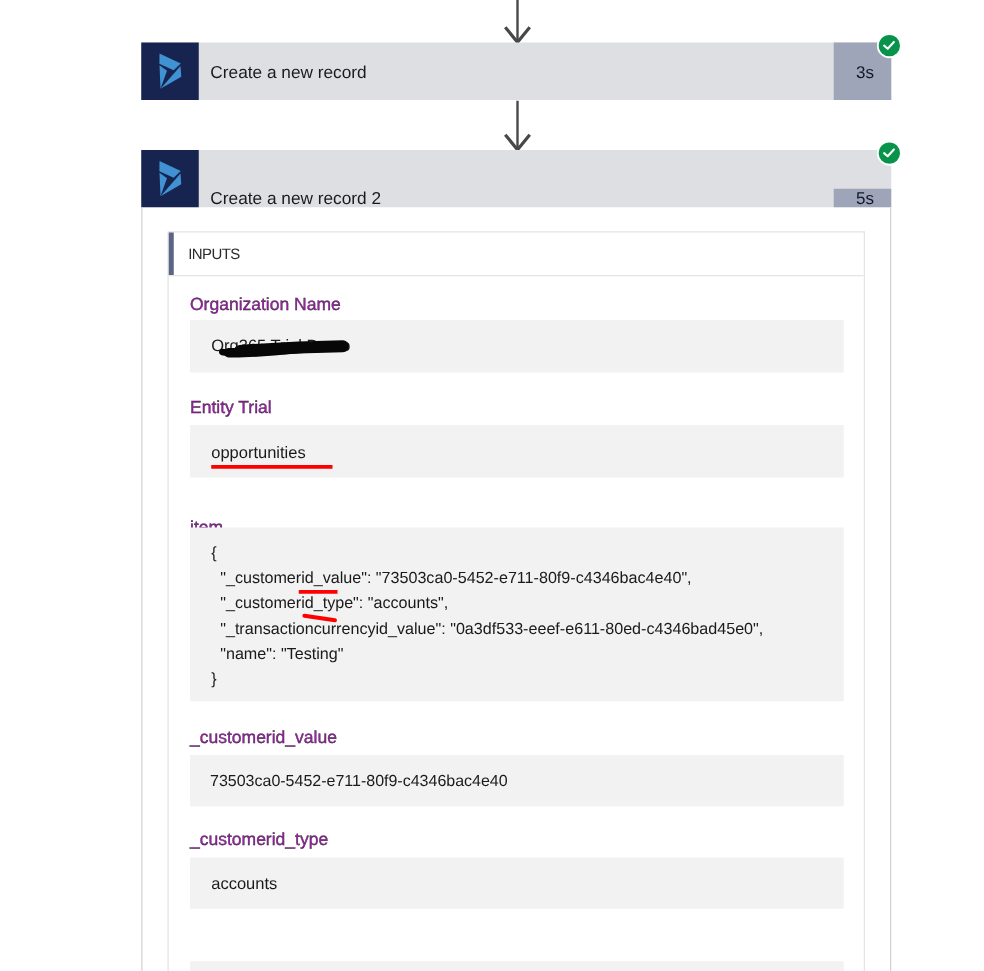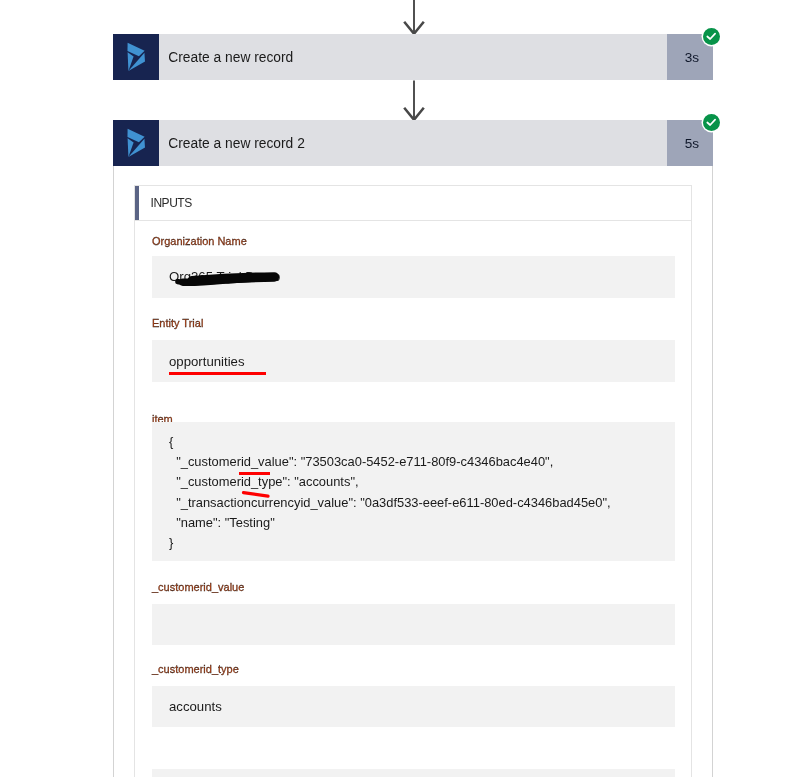--- a/index.html
+++ b/index.html
@@ -11,21 +11,21 @@
   .card{position:absolute;display:flex;align-items:stretch;background:#dedfe3;height:46px;width:600px;left:113px;}
   .card-icon{width:46px;height:46px;background:#172450;flex:0 0 46px;display:flex;align-items:center;justify-content:center;}
   .card-title{flex:1;display:flex;align-items:center;padding-left:9.3px;font-size:13.8px;color:#1b1b1b;}
   .card-dur{width:46px;flex:0 0 46px;background:#9ea5b8;display:flex;align-items:center;justify-content:center;font-size:13.6px;color:#0f172a;padding-left:4px;box-sizing:border-box;}
   .status-badge{position:absolute;width:17px;height:17px;border-radius:50%;background:#079349;box-sizing:border-box;box-shadow:0 0 0 1.5px #fff;}
   .status-badge svg{position:absolute;left:0;top:0;}
   .panel{position:absolute;left:113px;width:600px;box-sizing:border-box;border-left:1px solid #d3d3d3;border-right:1px solid #d3d3d3;background:#fff;}
   .inner{position:absolute;left:134px;top:185px;width:558px;box-sizing:border-box;background:#fff;border:1px solid #e4e4e4;height:600px;}
   .inner-head{height:35px;box-sizing:border-box;border-bottom:1px solid #e4e4e4;display:flex;align-items:center;padding-left:15.5px;font-size:12px;color:#2b2b2b;letter-spacing:-0.45px;position:relative;}
   .accent{position:absolute;left:0;top:0;width:4px;height:100%;background:#5b6485;}
-  .lbl{position:absolute;left:152px;font-size:11px;color:#c2410c;font-weight:400;-webkit-text-stroke:0.28px #222222;white-space:nowrap;}
+  .lbl{position:absolute;left:152px;font-size:14px;color:#a21caf;font-weight:400;-webkit-text-stroke:0.28px #222222;white-space:nowrap;}
   .vbox{position:absolute;left:152px;width:523px;background:#f2f2f2;box-sizing:border-box;}
   .vtext{position:absolute;left:169px;font-size:13.2px;color:#1a1a1a;white-space:pre;}
   .vtext.mono{font-size:12.9px;}
   .vtext.guid{font-size:12.8px;left:168px;}
   .red-ul{position:absolute;height:2px;background:#fe0000;}
 </style>
 </head>
 <body>
 
 <div class="page">
@@ -56,21 +56,21 @@
       </svg>
   </div>
 
   <div class="conn" style="left:401px;top:80px;">
     <svg width="26" height="41" viewBox="0 0 26 41">
         <path d="M13 0.5 L13 39" stroke="#484848" stroke-width="1.9" fill="none"></path>
         <path d="M3.2 27.8 L13 39.8 L22.8 27.8" stroke="#484848" stroke-width="2.55" fill="none"></path>
       </svg>
   </div>
 
-  <div class="card" style="top:120px;">
+  <div class="card" style="top:120px;align-items:flex-end;">
     <div class="card-icon">
       <svg width="46" height="46" viewBox="0 0 46 46">
           <g fill="#4092d2">
             <path d="M14.6 8.7 L31.6 16.8 L25.9 22.2 L14.5 16.9 Z"></path>
             <path d="M14.6 18.2 L20.6 22.5 L15.4 37.0 Z"></path>
             <path d="M31.4 18.8 L32.0 27.4 L15.4 37.0 Z"></path>
           </g>
         </svg>
     </div>
     <div class="card-title">Create a new record 2</div>
@@ -113,20 +113,21 @@
   "_transactioncurrencyid_value": "0a3df533-eeef-e611-80ed-c4346bad45e0",
   "name": "Testing"
 }</div>
   <div class="red-ul" style="left:239px;top:472px;width:31px;height:3px;"></div>
   <svg style="position:absolute;left:240px;top:488px;" width="34" height="12" viewBox="0 0 34 12">
     <path d="M3.5 4.6 L28 8.2" stroke="#fe0000" stroke-width="3.2" fill="none" stroke-linecap="round"></path>
   </svg>
 
   <div class="lbl" style="top:581px;">_customerid_value</div>
   <div class="vbox" style="top:604px;height:41px;"></div>
+  <div class="vtext guid" style="top:617px;">73503ca0-5452-e711-80f9-c4346bac4e40</div>
 
   <div class="lbl" style="top:663px;">_customerid_type</div>
   <div class="vbox" style="top:686px;height:41px;"></div>
   <div class="vtext" style="top:699px;">accounts</div>
 
   <div class="vbox" style="top:769px;height:41px;"></div>
 
 </div>
 
 </body></html>

